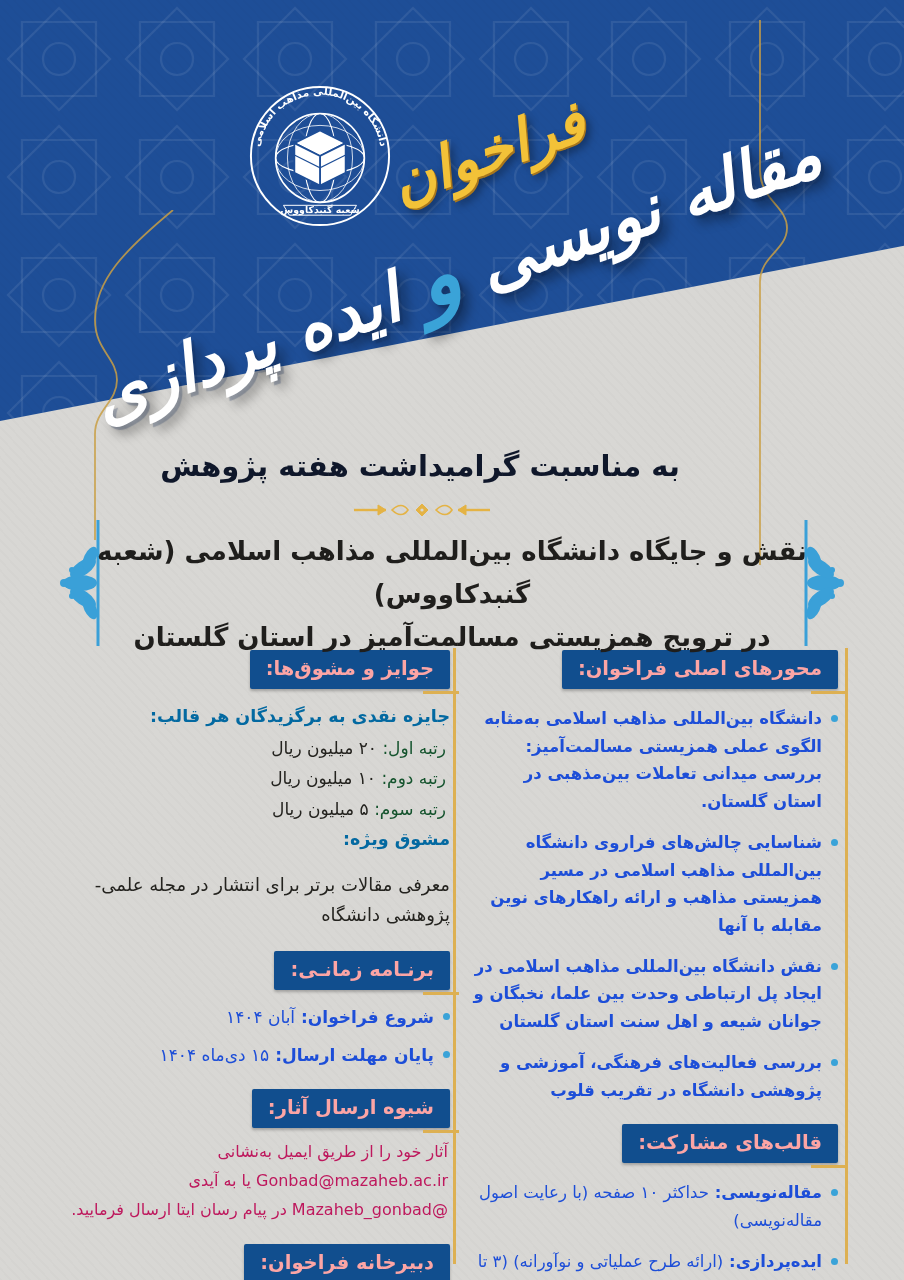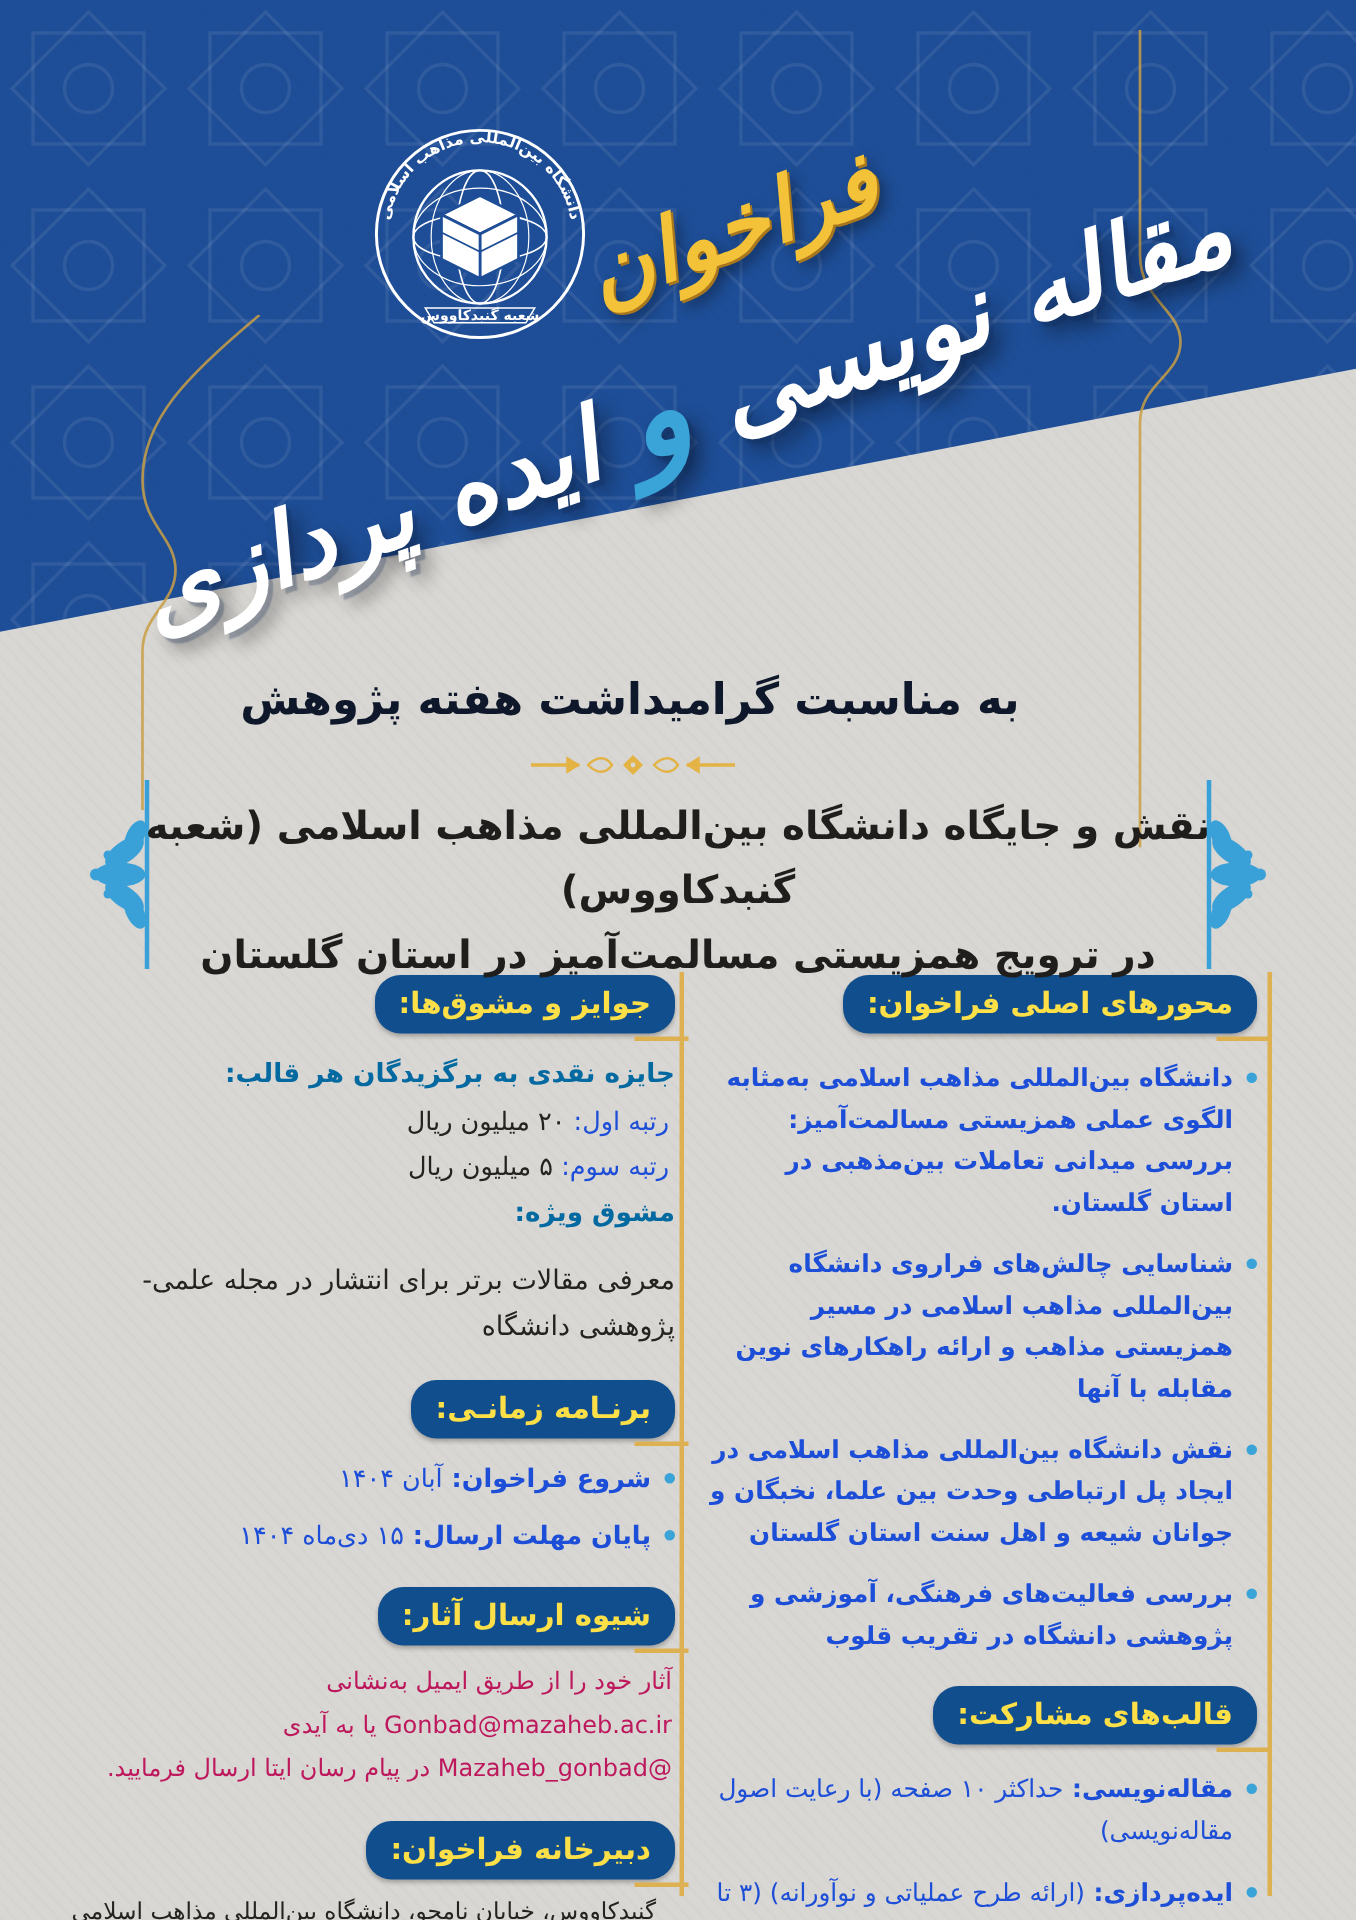--- a/index.html
+++ b/index.html
@@ -55,38 +55,38 @@
   .flourish.fl-left{left:50px;}
   .flourish.fl-right{left:802px; transform:scaleX(-1);}
   
   .vline{position:absolute; width:3px; top:648px; height:616px; background:#ddb052; z-index:2;}
   .vline.center{left:453px;} .vline.outer{left:845px;}
   .col{position:absolute; top:650px; z-index:3; text-align:right;}
   .col-main{left:470px; width:368px;}
   .col-side{left:35px; width:415px;}
   .pill-row{text-align:right;}
   .pill{
-    position:relative; display:inline-block; background:#114e8e; color:#fde047;
-    font-size:19.5px; font-weight:bold; padding:7px 16px 9px; border-radius:17px;
+    position:relative; display:inline-block; background:#114e8e; color:#fca5a5;
+    font-size:19.5px; font-weight:bold; padding:7px 16px 9px; border-radius:2px;
     box-shadow:0 2px 3px rgba(0,0,0,.25);
   }
   .pill::after{
     content:""; position:absolute; right:-9px; top:calc(100% + 2px);
     width:36px; height:3px; background:#ddb052;
   }
   .blist{display:flex; flex-direction:column; gap:13px; margin-top:16px;}
   .bitem{display:flex; gap:9px; font-size:16.5px; font-weight:bold; color:#1d4ed8; line-height:1.68;}
   .dot{flex:0 0 auto; width:7px; height:7px; border-radius:50%; background:#3aa3d8; margin-top:10px;}
   .bitem .lbl{font-weight:bold;}
   .bitem .txt{font-weight:bold;}
   .bitem.fmt .txt{font-weight:normal;}
   
   .prizes{margin-top:12px; font-size:17px; line-height:1.8; color:#24231f;}
   .blue-b{color:#0369a1; font-weight:bold; font-size:17.5px;}
-  .rank-line .rlbl{color:#1d4ed8;}
+  .rank-line .rlbl{color:#14532d;}
   .rank-line{padding-right:4px;}
   .special-text{font-size:18px; line-height:1.7; margin-top:14px;}
   .sched{display:flex; flex-direction:column; gap:9px; margin-top:13px;}
   .sched .bitem{font-size:17px;}
   .sched .val{font-weight:normal;margin-top:24px;}
   .m-top{margin-top:20px;}
   .submission-text{font-size:16px; line-height:1.8; color:#be185d; margin:10px 2px 0; }
   .secr{margin-top:9px; font-size:15.5px; line-height:1.62; color:#24231f; text-align:center;}
   .secr p{margin:0;}
 </style>
@@ -235,20 +235,24 @@
 
   <div class="col col-side">
     <div class="pill-row"><span class="pill">جوایز و مشوق‌ها:</span></div>
     <div class="prizes">
       <div class="blue-b">جایزه نقدی به برگزیدگان هر قالب:</div>
       <div class="rank-line">
         <span class="rlbl">رتبه اول:</span>
         <span>۲۰ میلیون ریال</span>
       </div>
       <div class="rank-line">
+        <span class="rlbl">رتبه دوم:</span>
+        <span>۱۰ میلیون ریال</span>
+      </div>
+      <div class="rank-line">
         <span class="rlbl">رتبه سوم:</span>
         <span>۵ میلیون ریال</span>
       </div>
       <div class="blue-b">مشوق ویژه:</div>
       <div class="special-text">معرفی مقالات برتر برای انتشار در مجله علمی-پژوهشی دانشگاه</div>
     </div>
 
     <div class="pill-row m-top"><span class="pill">برنـامه زمانـی:</span></div>
     <div class="sched">
       <div class="bitem">

